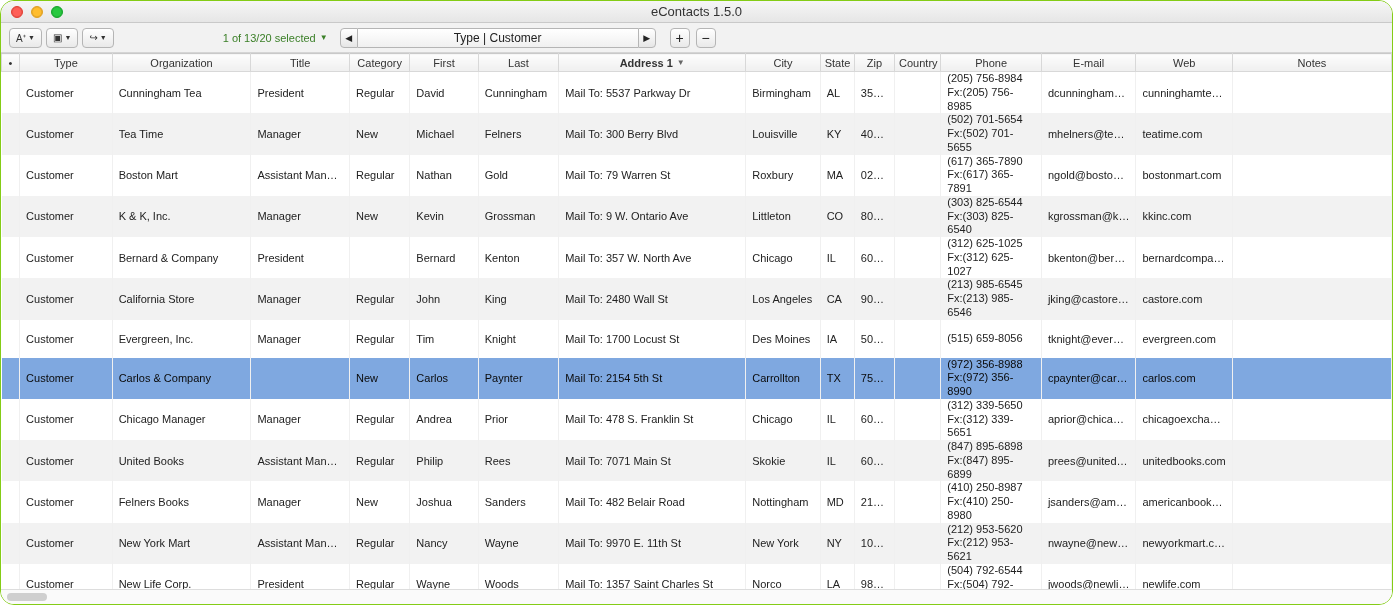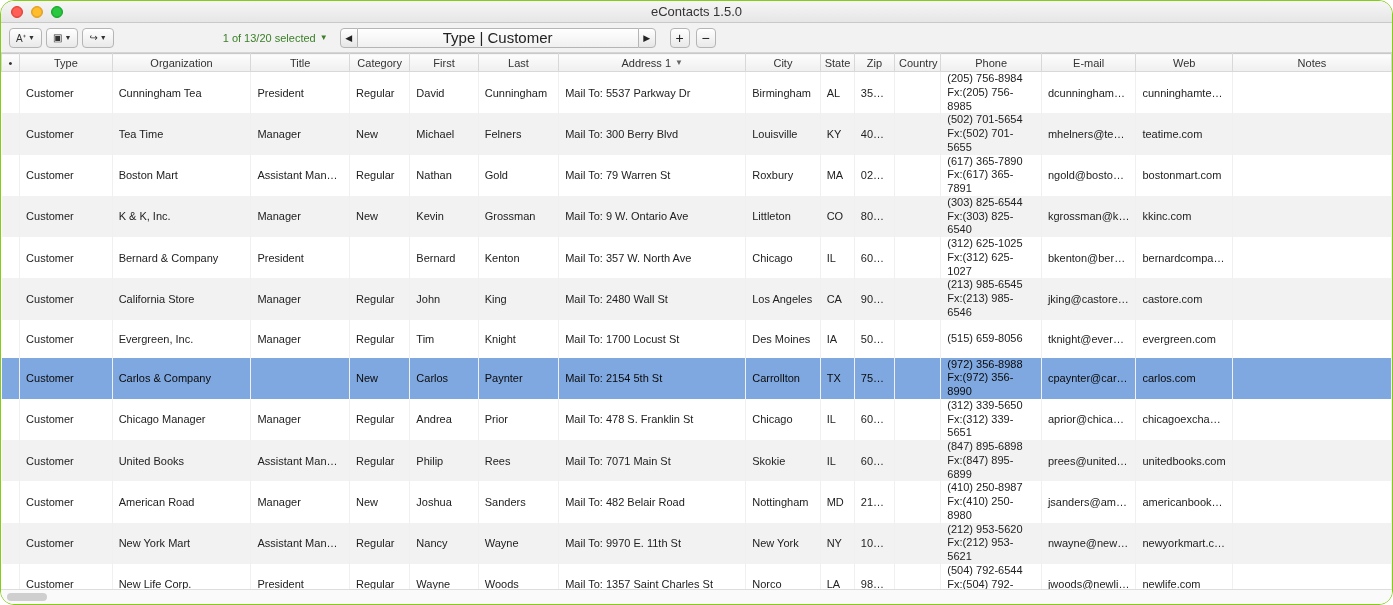--- a/index.html
+++ b/index.html
@@ -19,29 +19,29 @@
   .tbbtn { height:20px; background:linear-gradient(#ffffff,#e9e9e9); border:1px solid #b5b5b5; padding:0 6px; display:flex; align-items:center; font-size:10px; color:#333; cursor:pointer;}
   .tbgroup .tbbtn:first-child { border-top-left-radius:4px; border-bottom-left-radius:4px;}
   .tbgroup .tbbtn:last-child  { border-top-right-radius:4px; border-bottom-right-radius:4px;}
   .lone { border-radius:4px; }
   .spacer { flex:0 0 60px; }
   .selection { font-size:11px; color:#3a7f27; display:flex; align-items:center; gap:4px;margin-left:41px;}
   .selection .down { font-size:8px;}
   .nav { display:flex; margin-left:8px; }
   .navbtn { width:18px; height:20px; background:linear-gradient(#ffffff,#e6e6e6); border:1px solid #b5b5b5; display:flex; align-items:center; justify-content:center; font-size:9px;}
   .navbtn.left { border-top-left-radius:4px; border-bottom-left-radius:4px;}
-  .navfield { width:280px; height:20px; background:linear-gradient(#ffffff,#f0f0f0); border-top:1px solid #b5b5b5; border-bottom:1px solid #b5b5b5; text-align:center; font-size:15px; display:flex; align-items:center; justify-content:center;}
+  .navfield { width:280px; height:20px; background:linear-gradient(#ffffff,#f0f0f0); border-top:1px solid #b5b5b5; border-bottom:1px solid #b5b5b5; text-align:center; font-size:12px; display:flex; align-items:center; justify-content:center;}
   .navbtn.right { border-top-right-radius:4px; border-bottom-right-radius:4px;}
   .sqbtn { width:20px; height:20px; background:linear-gradient(#ffffff,#e9e9e9); border:1px solid #b5b5b5; border-radius:4px; display:flex; align-items:center; justify-content:center; font-size:14px; line-height:1;}
   .sqgroup { display:flex; gap:6px; margin-left:10px; }
   
   .tablewrap { flex:1; overflow:auto; position:relative; }
   table { border-collapse:collapse; width:100%; table-layout:fixed; }
   thead th { background:linear-gradient(#fdfdfd,#efefef); border:1px solid #d8d8d8; border-top:1px solid #c9c9c9; font-weight:normal; font-size:11px; color:#333; height:18px; padding:0 4px; text-align:center; position:sticky; top:0; }
-  thead th .hflex { display:flex; align-items:center; justify-content:center; gap:4px;}
+  thead th .hflex { display:flex; align-items:center; justify-content:center; gap:4px;font-weight:bold;}
   thead th .sort { font-size:8px; color:#666;}
   tbody td { font-size:11px; padding:0 6px; height:38px; border-right:1px solid #f0f0f0; overflow:hidden; white-space:nowrap; text-overflow:ellipsis; vertical-align:middle;}
   tbody tr:nth-child(odd)  td { background:#ffffff; }
   tbody tr:nth-child(even) td { background:#f2f2f2; }
   tbody tr.selected td { background:#7fa8e0 !important; color:#0a0a0a; }
   .phone { line-height:1.25; font-size:11px; white-space:normal; }
   
   col.dot   { width:18px; }
   col.type  { width:92px; }
   col.org   { width:138px; }
@@ -343,21 +343,21 @@
             <td>60076</td>
             <td></td>
             <td class="phone">(847) 895-6898<br>Fx:(847) 895-6899</td>
             <td>prees@unitedbooks.com</td>
             <td>unitedbooks.com</td>
             <td></td>
           </tr>
           <tr>
             <td></td>
             <td>Customer</td>
-            <td>American Road</td>
+            <td>Felners Books</td>
             <td>Manager</td>
             <td>New</td>
             <td>Joshua</td>
             <td>Sanders</td>
             <td>Mail To: 482 Belair Road</td>
             <td>Nottingham</td>
             <td>MD</td>
             <td>21236</td>
             <td></td>
             <td class="phone">(410) 250-8987<br>Fx:(410) 250-8980</td>

